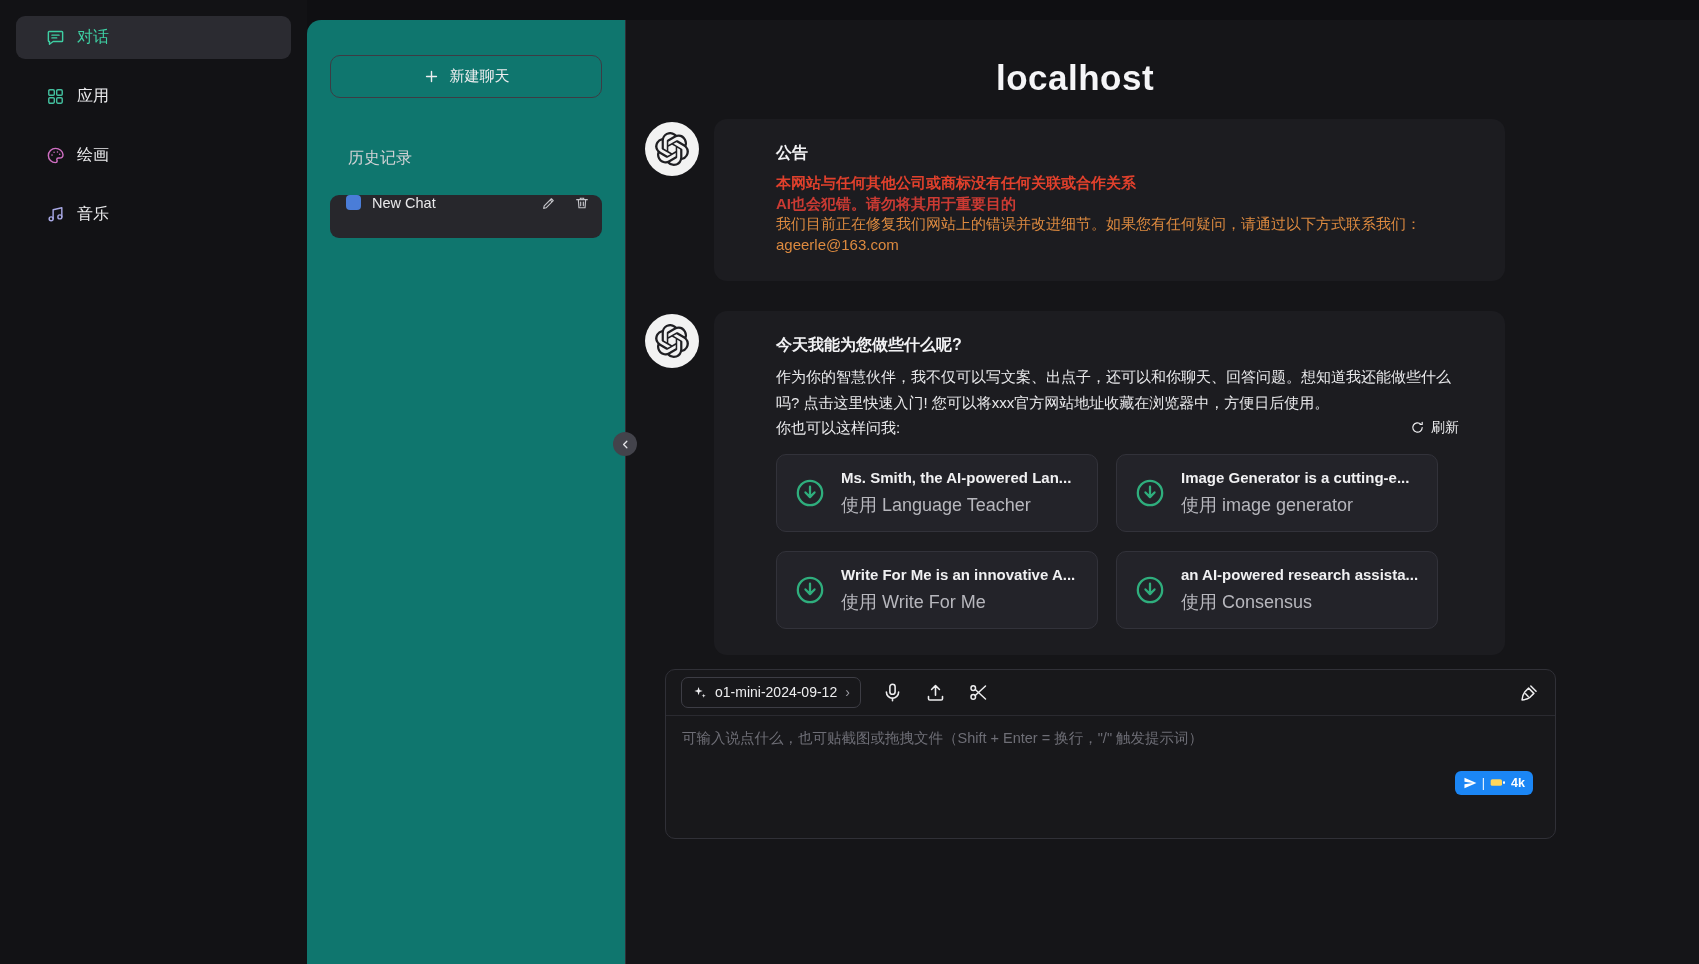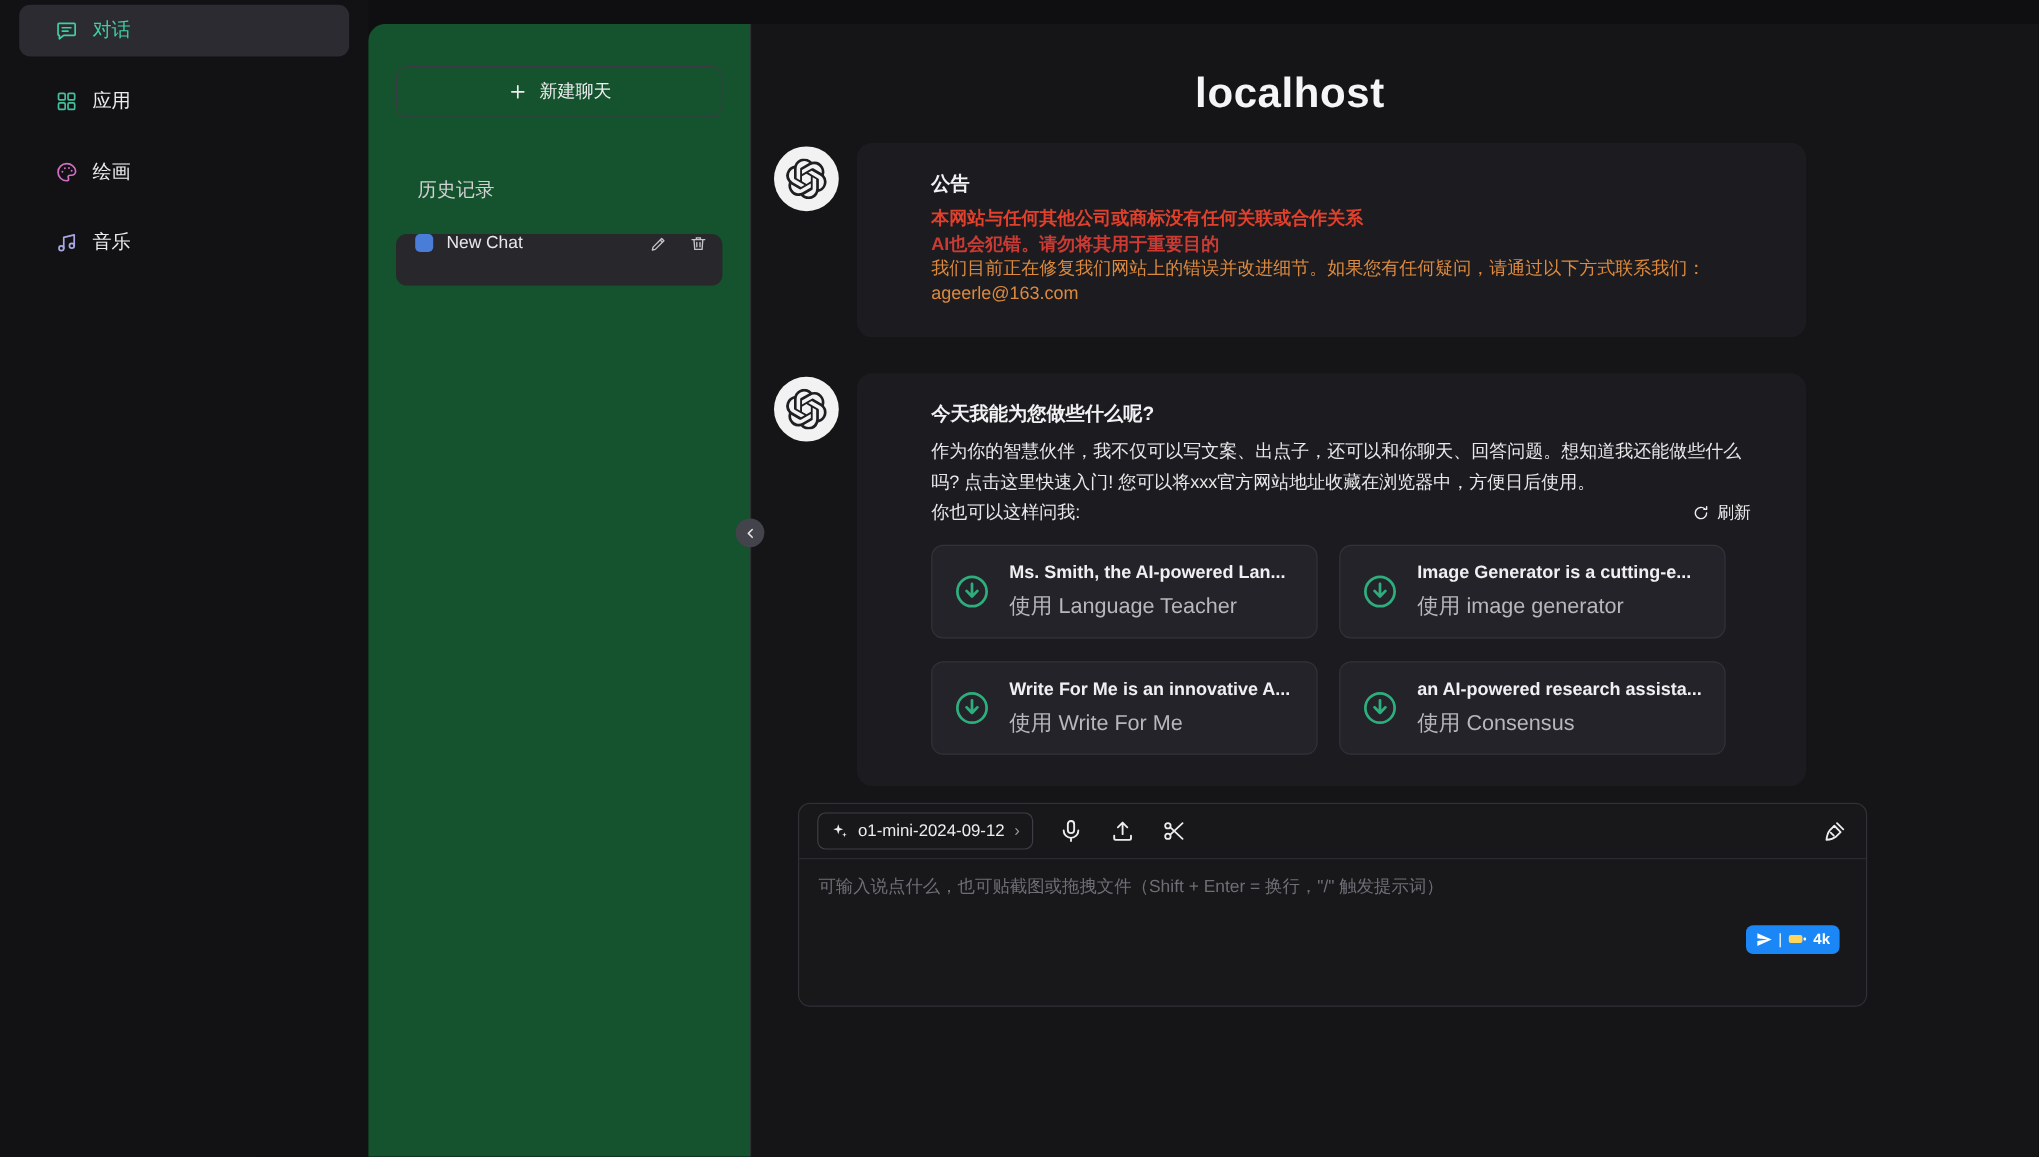--- a/index.html
+++ b/index.html
@@ -6,21 +6,21 @@
   html,body { margin:0; padding:0; }
   body {
     width:1699px; height:964px; overflow:hidden;
     background:#0f0f12;
     font-family:"Liberation Sans","DejaVu Sans",sans-serif;
     color:#e8e8ea;
   }
   .app { position:relative; display:flex; width:100%; height:100%; }
 
   
-  .sidebar { flex:0 0 307px; width:307px; background:#121215; position:relative; padding-top:4px; }
+  .sidebar { flex:0 0 307px; width:307px; background:#121215; position:relative; padding-top:16px; }
   .side-item {
     height:43px; margin:0 16px 16px; border-radius:9px;
     display:flex; align-items:center; padding-left:30px; gap:12px;
     font-size:16px; color:#ececee; cursor:pointer;
   }
   .side-item.active { background:#2b2b31; color:var(--accent_green,#3ecfa3); }
   .s-icon { width:19px; height:19px; display:flex; flex:0 0 19px; }
   .s-icon svg { width:100%; height:100%; }
   .icon-chat   { color:var(--accent_green,#3ecfa3); }
   .icon-apps   { color:#43bf9e; }
@@ -33,21 +33,21 @@
   }
   .login-btn {
     width:100%; height:44px; border:1px solid #3a3a41; border-radius:9px;
     background:transparent; color:#d6d6d9; font-size:15px; cursor:pointer;
     font-family:inherit;
   }
 
   
   .chatlist {
     flex:0 0 318px; width:318px; margin-top:20px;
-    background:#14532d; border-top-left-radius:14px;
+    background:#0f766e; border-top-left-radius:14px;
     padding:35px 23px 0; position:relative;
   }
   .new-chat {
     width:100%; height:43px; border:1px solid #3c3c44; border-radius:10px;
     background:transparent; color:#ededef; font-size:15px; cursor:pointer;
     display:flex; align-items:center; justify-content:center; gap:10px;
     font-family:inherit;
   }
   .plus-ic { width:17px; height:17px; display:flex; }
   .plus-ic svg { width:100%; height:100%; }

